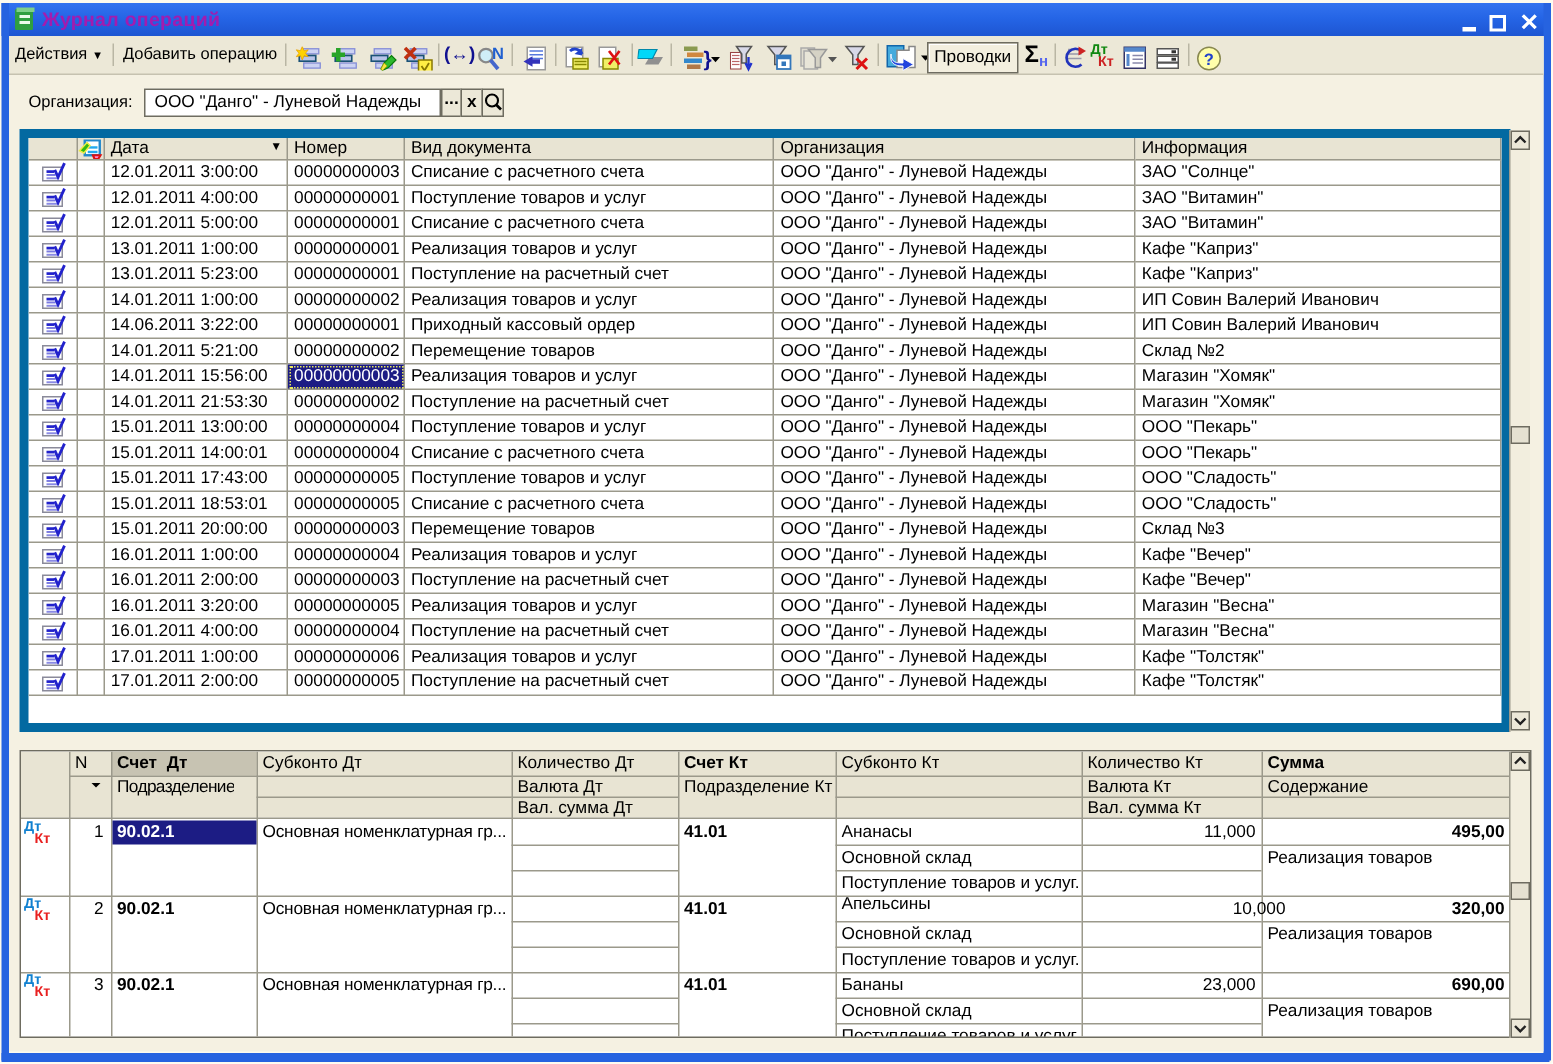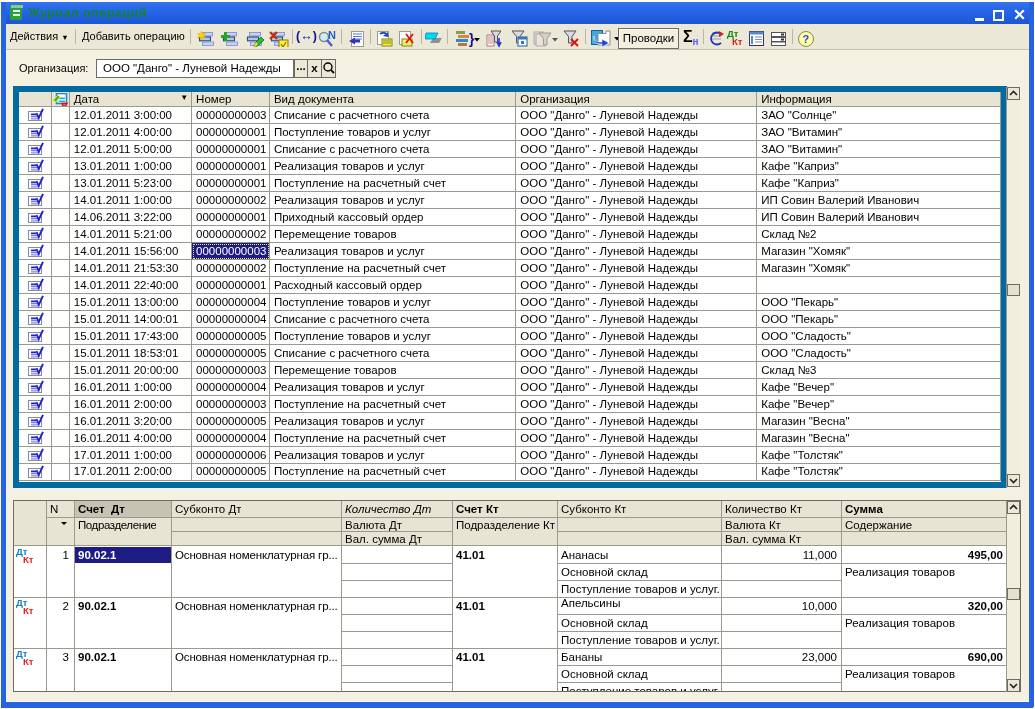--- a/index.html
+++ b/index.html
@@ -2,21 +2,21 @@
 <html><head><meta charset="utf-8"><style>
 *{margin:0;padding:0;box-sizing:border-box}
 html,body{width:1035px;height:709px;overflow:hidden;background:#fdfaee;
  font-family:"Liberation Sans",sans-serif;font-size:11.5px;color:#000}
 .abs{position:absolute}
 #title{left:1px;top:2px;width:1032px;height:22px;background:linear-gradient(180deg,#3373ef 0%,#2565e6 45%,#1d55d2 100%)}
 #bL{left:1px;top:2px;width:5px;height:705px;background:#2663e0}
 #bR{left:1029px;top:2px;width:5px;height:705px;background:#2663e0}
 #bB{left:1px;top:702px;width:1032px;height:6px;background:#2663e0}
 #content{left:6px;top:24px;width:1023px;height:677px;background:#f5f1e2}
-#ttext{left:28px;top:5px;color:#15803d;font-weight:bold;font-size:13px;letter-spacing:.2px}
+#ttext{left:28px;top:5px;color:#a21caf;font-weight:bold;font-size:13px;letter-spacing:.2px}
 #toolbar{left:6px;top:24px;width:1023px;height:26px;background:#ece8d7;border-bottom:1px solid #c6c2b0}
 .ti{position:absolute;top:28px;height:17px;line-height:17px}
 .tsep{position:absolute;top:29px;width:1px;height:15px;background:#b9b6a4}
 .fbtn{position:absolute;top:59px;height:19px;background:#ece8d8;border:1px solid #6e6c60;text-align:center}
 table{border-collapse:separate;border-spacing:0;table-layout:fixed}
 #uptable{left:13px;top:86px;width:994px;height:402px;background:#fff;border:6px solid #0369a1;overflow:hidden}
 #uptable td{border-right:1px solid #9b998b;border-bottom:1px solid #9b998b;overflow:hidden;white-space:nowrap;padding:0 0 0 4px;height:17px;vertical-align:middle}
 #uptable thead td{background:#e8e4d3;height:15px}
 #uptable tbody tr:last-child td{vertical-align:top;padding-top:1px}
 
@@ -396,37 +396,20 @@
               <rect x="5" y="10.2" width="8.5" height="1.3" fill="#8a8ae4"></rect>
               <path d="M10.5 5.2 L12.7 10 L17 0.8" stroke="#2222cc" stroke-width="1.9" fill="none"></path>
             </svg>
           </td>
           <td class="c1"></td>
           <td class="c2">14.01.2011 21:53:30</td>
           <td class="c3">00000000002</td>
           <td class="c4">Поступление на расчетный счет</td>
           <td class="c5">ООО "Данго" - Луневой Надежды</td>
           <td class="c6">Магазин "Хомяк"</td>
-        </tr>
-<tr>
-          <td class="c0">
-            <svg width="20" height="14" viewBox="0 0 20 14" style="display:block;margin:0 0 0 3px">
-              <rect x="2.5" y="3.5" width="13" height="9" fill="#fff" stroke="#8a8a9a"></rect>
-              <rect x="5" y="5.5" width="5" height="1.8" fill="#2222cc"></rect>
-              <rect x="5" y="8" width="6" height="1.3" fill="#7a7ae0"></rect>
-              <rect x="5" y="10.2" width="8.5" height="1.3" fill="#8a8ae4"></rect>
-              <path d="M10.5 5.2 L12.7 10 L17 0.8" stroke="#2222cc" stroke-width="1.9" fill="none"></path>
-            </svg>
-          </td>
-          <td class="c1"></td>
-          <td class="c2">14.01.2011 22:40:00</td>
-          <td class="c3">00000000001</td>
-          <td class="c4">Расходный кассовый ордер</td>
-          <td class="c5">ООО "Данго" - Луневой Надежды</td>
-          <td class="c6"></td>
         </tr>
 <tr>
           <td class="c0">
             <svg width="20" height="14" viewBox="0 0 20 14" style="display:block;margin:0 0 0 3px">
               <rect x="2.5" y="3.5" width="13" height="9" fill="#fff" stroke="#8a8a9a"></rect>
               <rect x="5" y="5.5" width="5" height="1.8" fill="#2222cc"></rect>
               <rect x="5" y="8" width="6" height="1.3" fill="#7a7ae0"></rect>
               <rect x="5" y="10.2" width="8.5" height="1.3" fill="#8a8ae4"></rect>
               <path d="M10.5 5.2 L12.7 10 L17 0.8" stroke="#2222cc" stroke-width="1.9" fill="none"></path>
             </svg>
@@ -662,21 +645,21 @@
 <div class="gl" style="left:327px;top:164px;width:111px;height:1px"></div>
 <div class="gl" style="left:327px;top:181px;width:111px;height:1px"></div>
 <div class="gl" style="left:543px;top:164px;width:164px;height:1px"></div>
 <div class="gl" style="left:543px;top:181px;width:164px;height:1px"></div>
 <div class="gl" style="left:707px;top:164px;width:120px;height:1px"></div>
 <div class="gl" style="left:707px;top:181px;width:120px;height:1px"></div>
 <div class="gl" style="left:827px;top:164px;width:165px;height:1px"></div>
 <div class="lt" style="left:36px;top:1px;">N</div>
 <div class="lt" style="left:64px;top:1px;"><b>Счет&nbsp; Дт</b></div>
 <div class="lt" style="left:161px;top:1px;">Субконто Дт</div>
-<div class="lt" style="left:331px;top:1px;font-style:italic;">Количество Дт</div>
+<div class="lt" style="left:331px;top:1px;">Количество Дт</div>
 <div class="lt" style="left:442px;top:1px;"><b>Счет Кт</b></div>
 <div class="lt" style="left:547px;top:1px;">Субконто Кт</div>
 <div class="lt" style="left:711px;top:1px;">Количество Кт</div>
 <div class="lt" style="left:831px;top:1px;"><b>Сумма</b></div>
 <div class="lt" style="left:64px;top:17px;width:78px;letter-spacing:-0.4px">Подразделение Дт</div>
 <div class="lt" style="left:331px;top:17px;">Валюта Дт</div>
 <div class="lt" style="left:442px;top:17px;width:100px;">Подразделение Кт</div>
 <div class="lt" style="left:711px;top:17px;">Валюта Кт</div>
 <div class="lt" style="left:831px;top:17px;">Содержание</div>
 <div class="lt" style="left:331px;top:31px;">Вал. сумма Дт</div>
@@ -703,21 +686,21 @@
 <div class="abs" style="left:2px;top:98px;width:30px;height:16px;font-size:9.5px;font-weight:bold;line-height:7.5px"><span style="color:#1080d0">Дт</span><br><span style="color:#e82020;margin-left:7px">Кт</span></div>
 <div class="lt" style="left:32px;top:98px;">
       <div style="width:23px;text-align:right">2</div>
     </div>
 <div class="lt" style="left:64px;top:98px;"><b>90.02.1</b></div>
 <div class="lt" style="left:161px;top:98px;width:165px;letter-spacing:-0.15px">Основная номенклатурная гр...</div>
 <div class="lt" style="left:442px;top:98px;"><b>41.01</b></div>
 <div class="lt" style="left:547px;top:95px;width:158px;">Апельсины</div>
 <div class="lt" style="left:547px;top:115px;width:158px;">Основной склад</div>
 <div class="lt" style="left:547px;top:132px;width:158px;">Поступление товаров и услуг...</div>
-<div class="lt" style="left:707px;top:98px;">
+<div class="lt" style="left:707px;top:98px;padding-left:20px;">
       <div style="width:116px;text-align:right">10,000</div>
     </div>
 <div class="lt" style="left:827px;top:98px;">
       <div style="width:162px;text-align:right;font-weight:bold">320,00</div>
     </div>
 <div class="lt" style="left:831px;top:115px;">Реализация товаров</div>
 <div class="abs" style="left:2px;top:149px;width:30px;height:16px;font-size:9.5px;font-weight:bold;line-height:7.5px"><span style="color:#1080d0">Дт</span><br><span style="color:#e82020;margin-left:7px">Кт</span></div>
 <div class="lt" style="left:32px;top:149px;">
       <div style="width:23px;text-align:right">3</div>
     </div>

